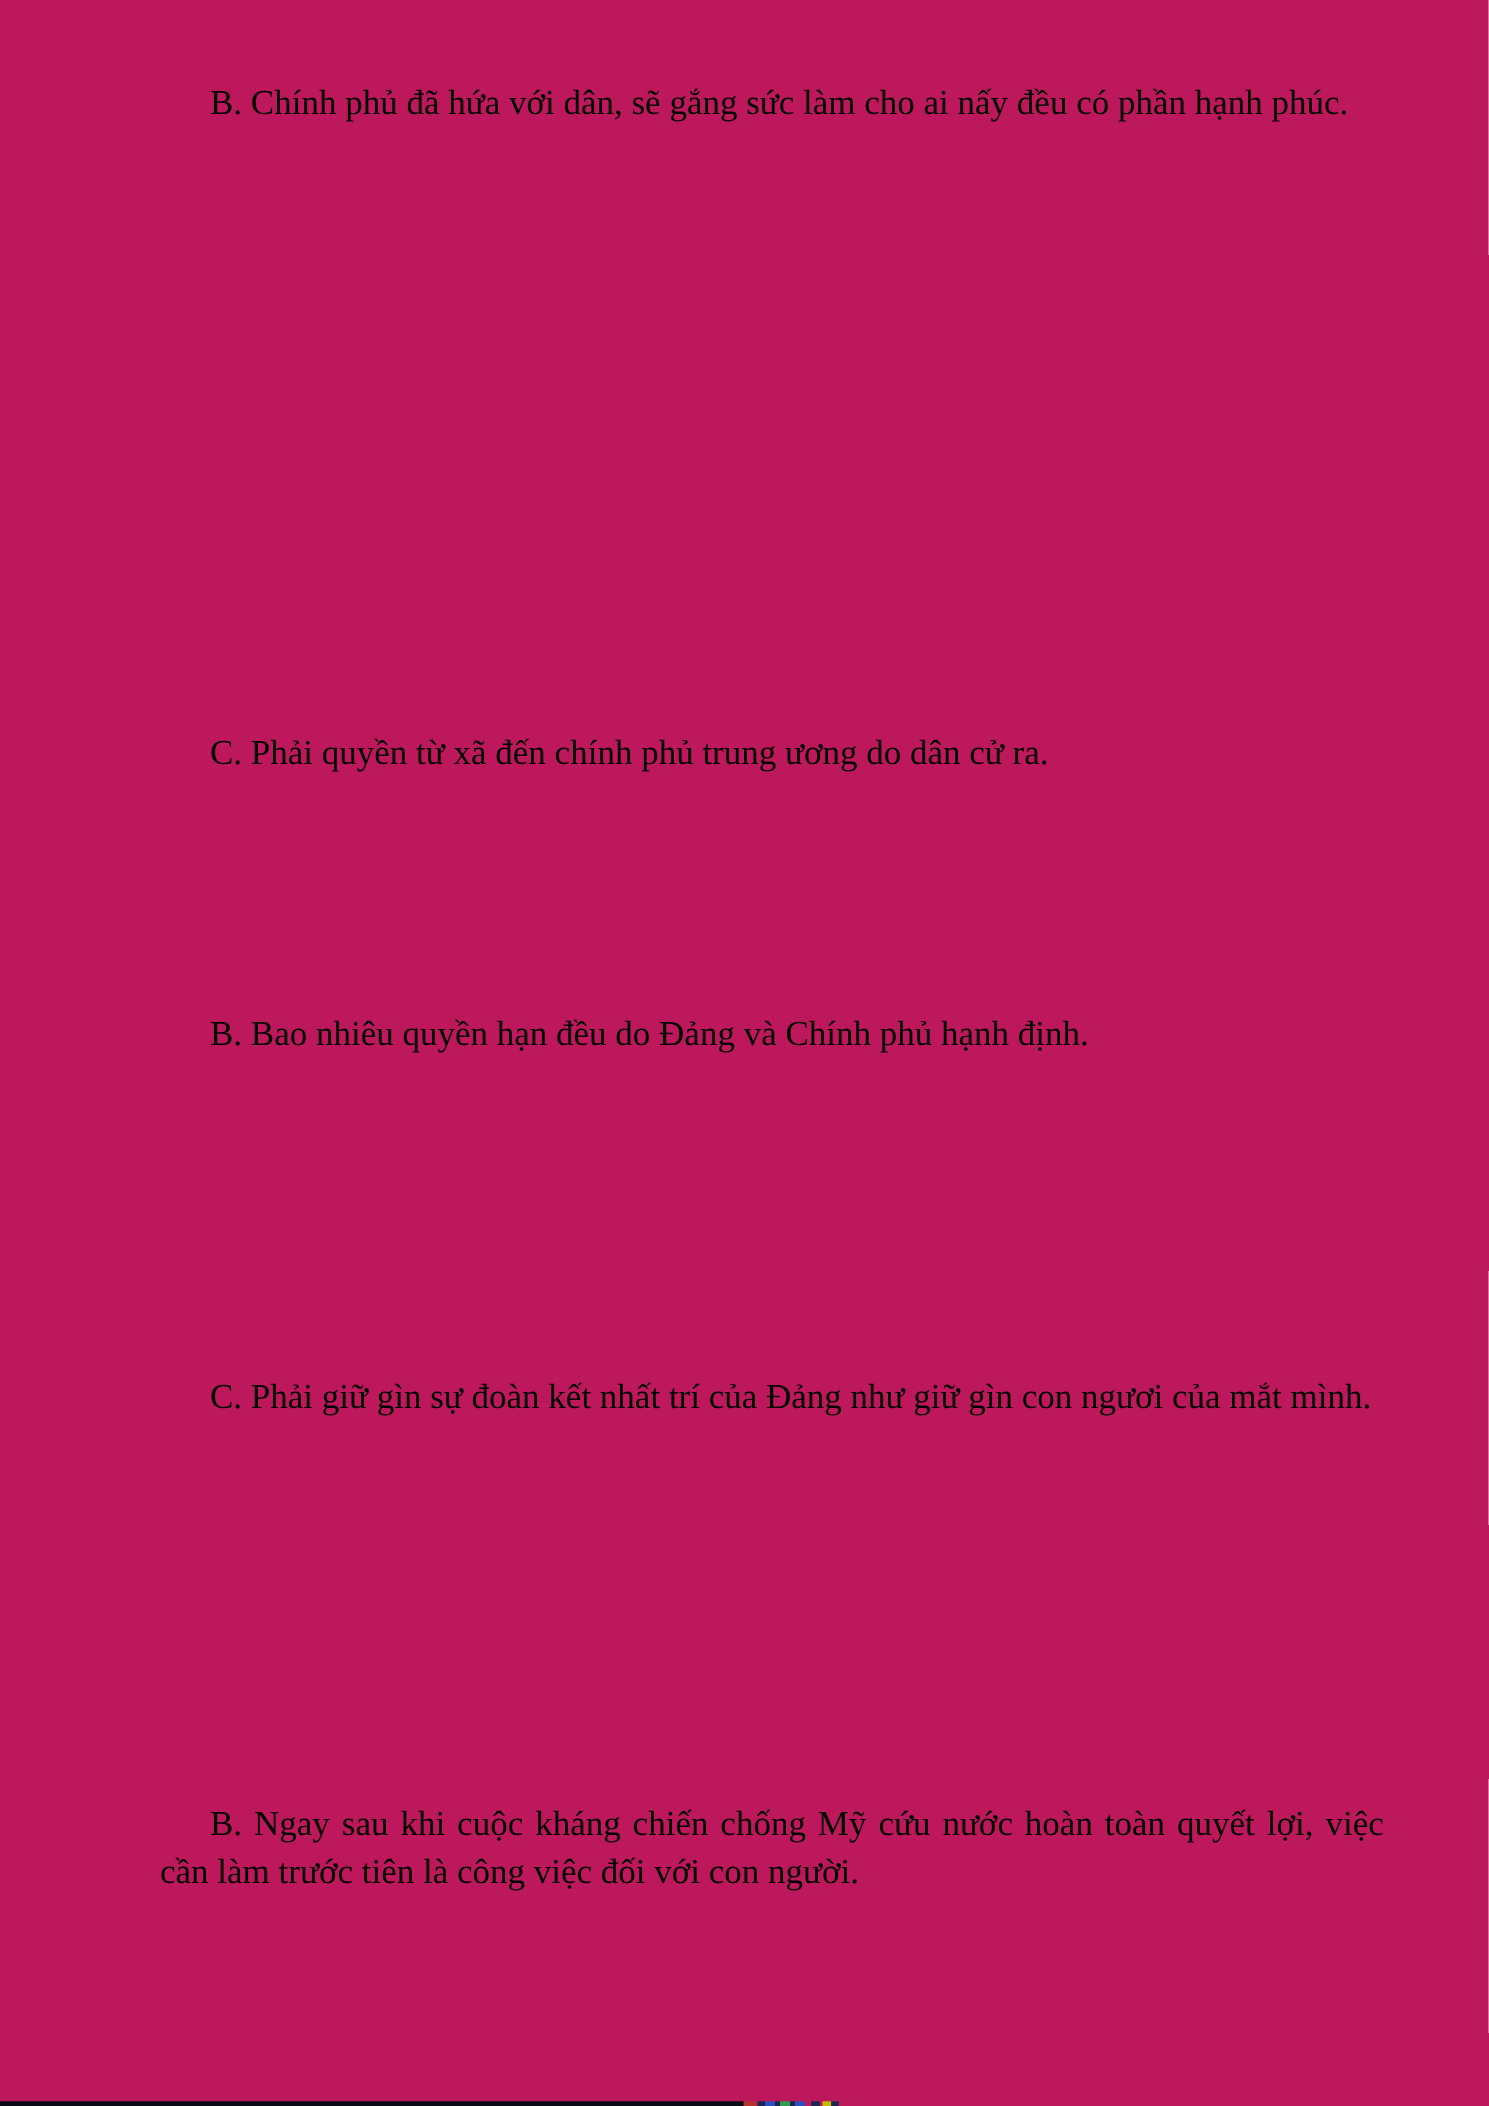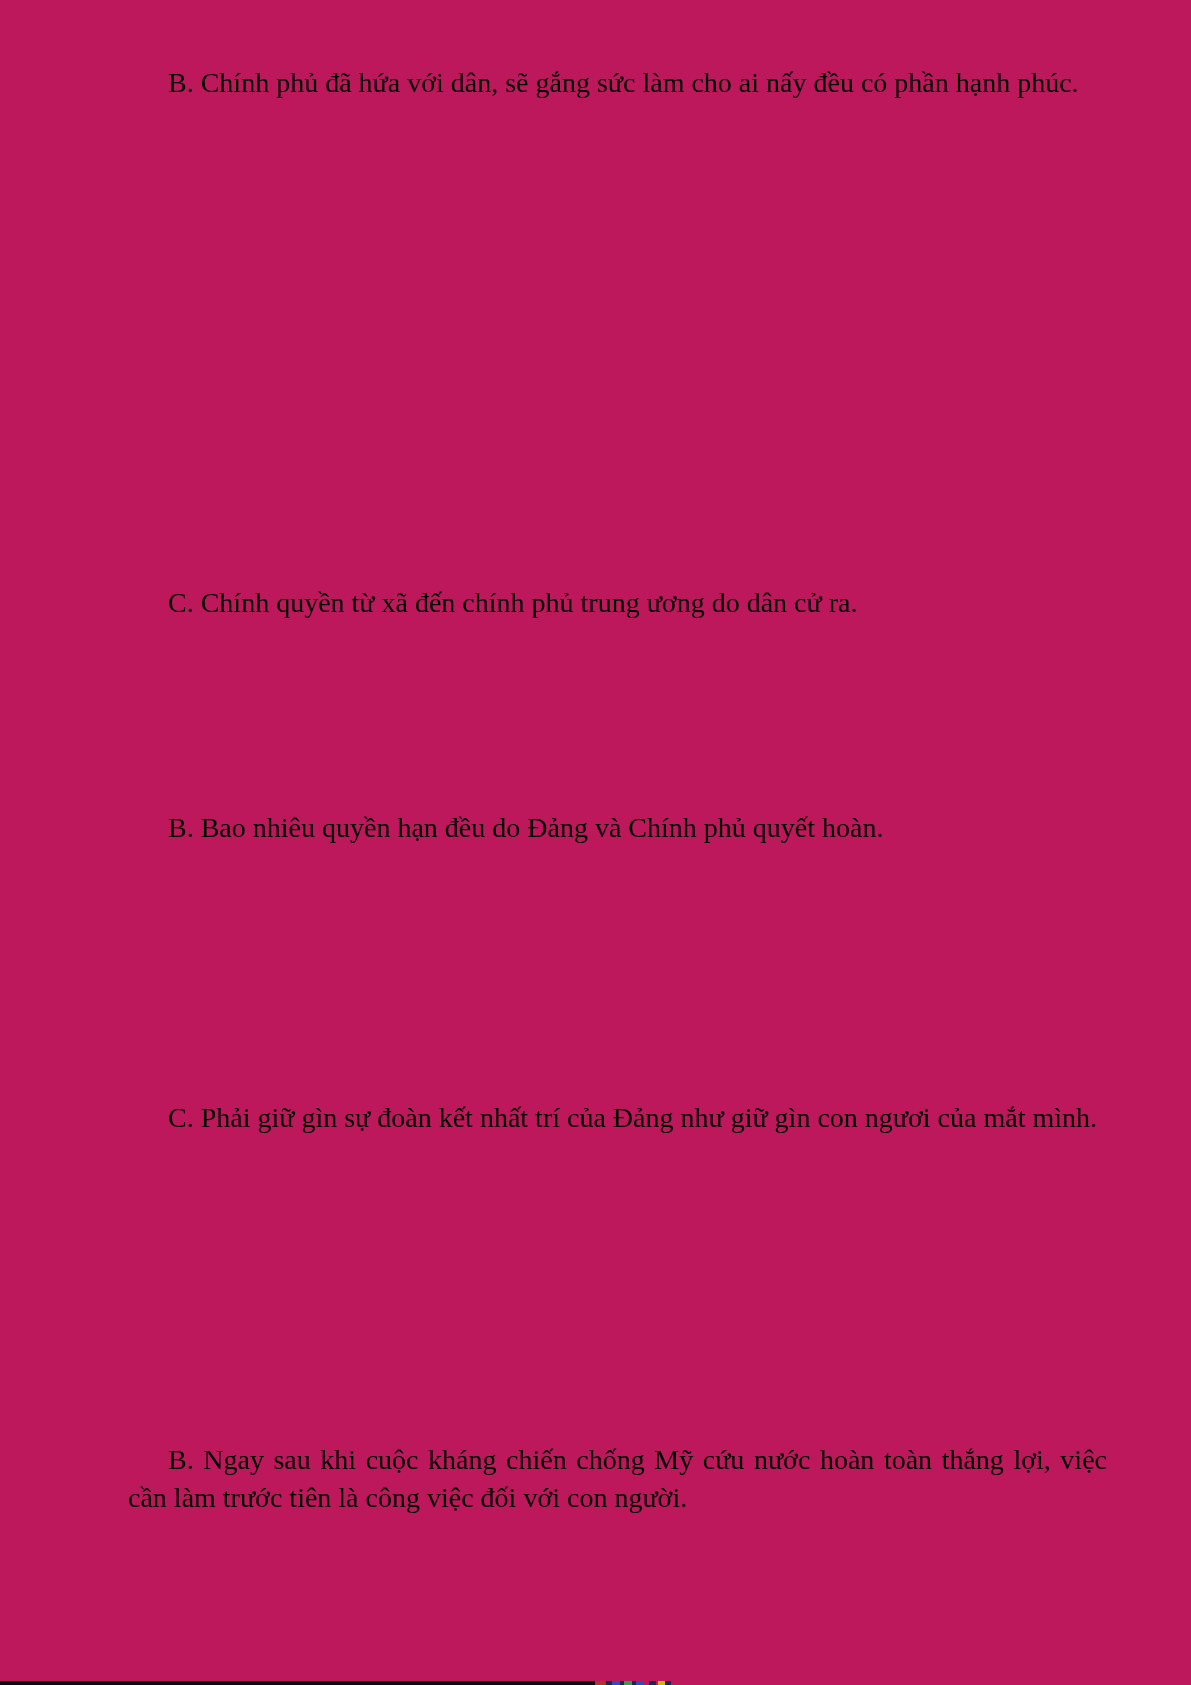--- a/index.html
+++ b/index.html
@@ -55,27 +55,27 @@
   }
 </style>
 </head>
 <body>
 
 <div class="page">
 
   <p class="para" style="top:64px">B. Chính phủ đã hứa với dân, sẽ gắng sức làm cho ai nấy đều có phần hạnh phúc.</p>
 
 
-  <p class="para" style="top:584px">C. Chính quyền từ xã đến chính phủ trung ương do dân cử ra.</p>
+  <p class="para" style="top:584px">C. Phải quyền từ xã đến chính phủ trung ương do dân cử ra.</p>
 
-  <p class="para" style="top:809px">B. Bao nhiêu quyền hạn đều do Đảng và Chính phủ quyết hoàn.</p>
+  <p class="para" style="top:809px">B. Bao nhiêu quyền hạn đều do Đảng và Chính phủ hạnh định.</p>
 
   <p class="para" style="top:1099px">C. Phải giữ gìn sự đoàn kết nhất trí của Đảng như giữ gìn con ngươi của mắt mình.</p>
 
-  <p class="para justified" style="top:1441px">B. Ngay sau khi cuộc kháng chiến chống Mỹ cứu nước hoàn toàn thắng lợi, việc cần làm trước tiên là công việc đối với con người.</p>
+  <p class="para justified" style="top:1441px">B. Ngay sau khi cuộc kháng chiến chống Mỹ cứu nước hoàn toàn quyết lợi, việc cần làm trước tiên là công việc đối với con người.</p>
 
   <div class="pagebreak-bar">
     <div class="pagebreak-line"></div>
     <div>
         <div class="pagebreak-seg" style="left: 595px; width: 10px; background: rgb(181, 51, 42);"></div>
         <div class="pagebreak-seg" style="left: 606px; width: 6px; background: rgb(29, 38, 80);"></div>
         <div class="pagebreak-seg" style="left: 612px; width: 8px; background: rgb(42, 79, 192);"></div>
         <div class="pagebreak-seg" style="left: 620px; width: 4px; background: rgb(29, 38, 80);"></div>
         <div class="pagebreak-seg" style="left: 624px; width: 8px; background: rgb(47, 158, 79);"></div>
         <div class="pagebreak-seg" style="left: 632px; width: 4px; background: rgb(29, 38, 80);"></div>

